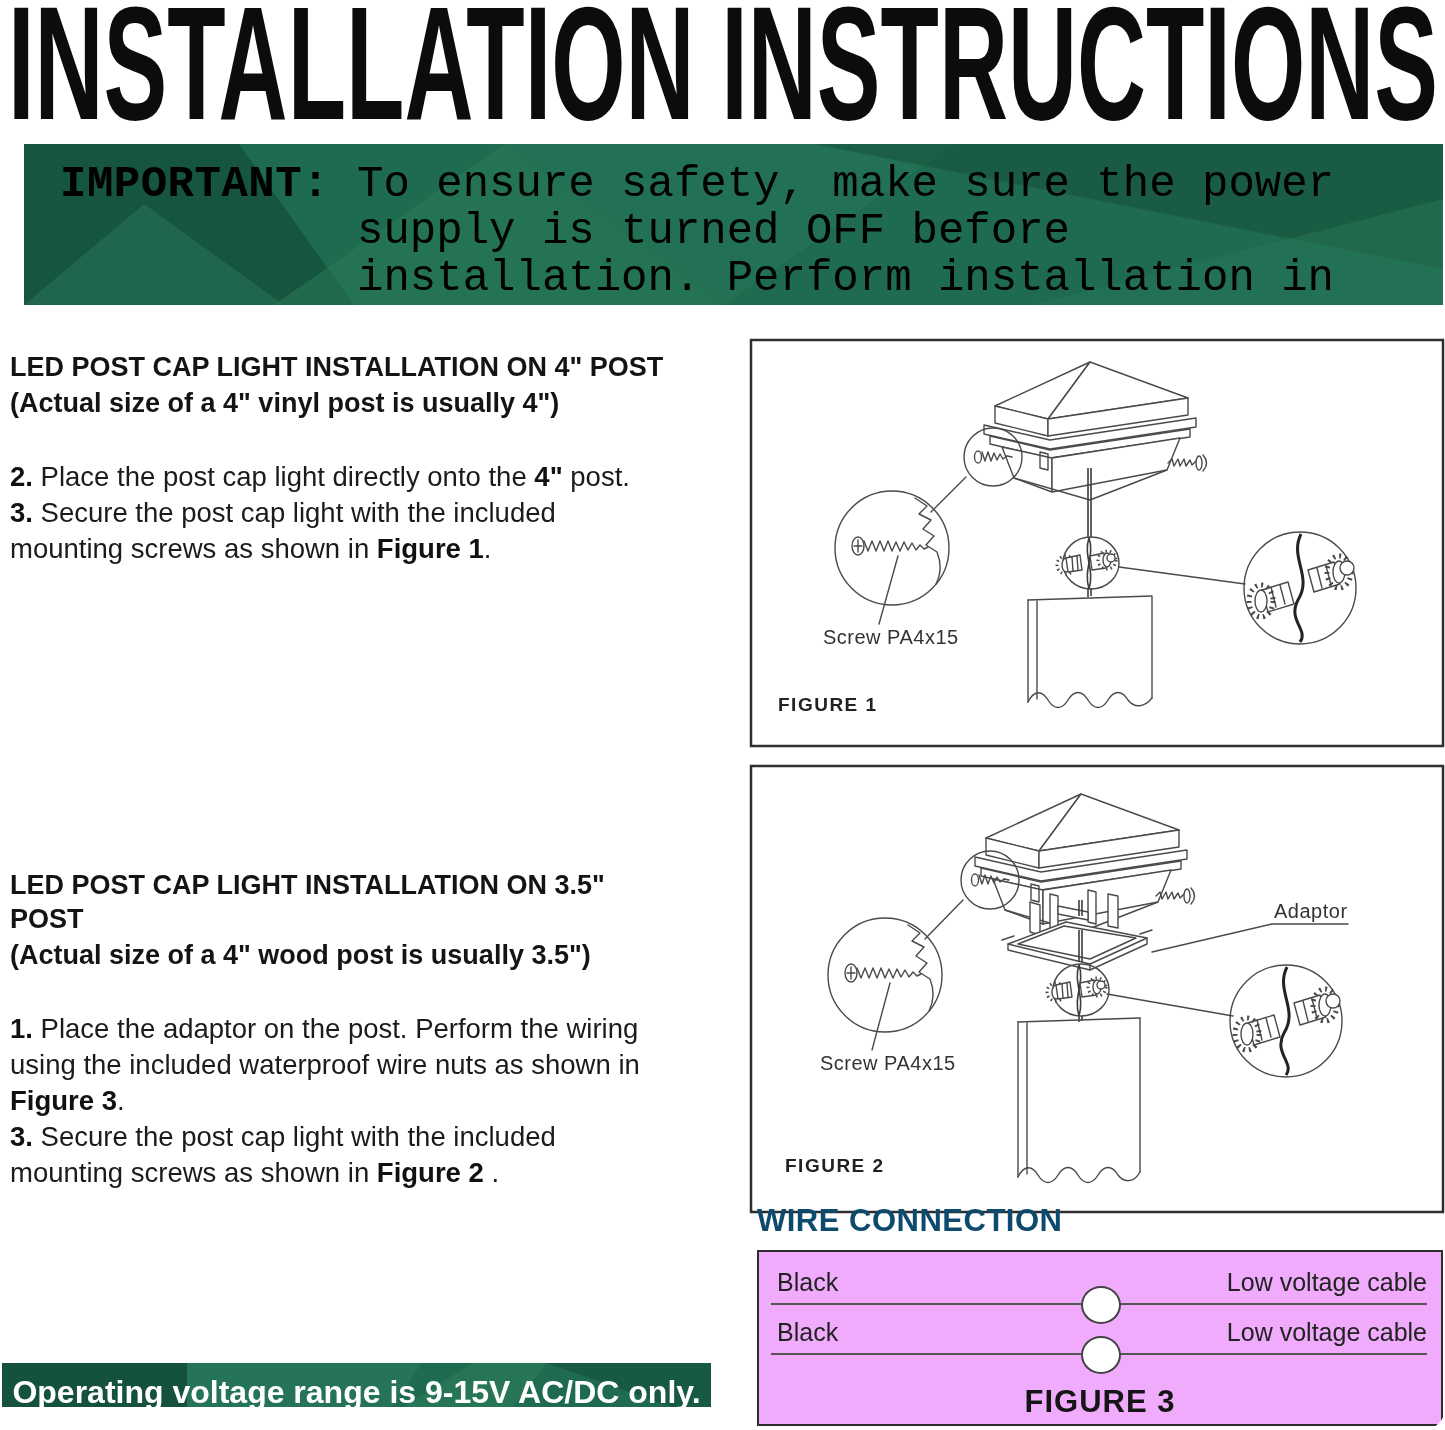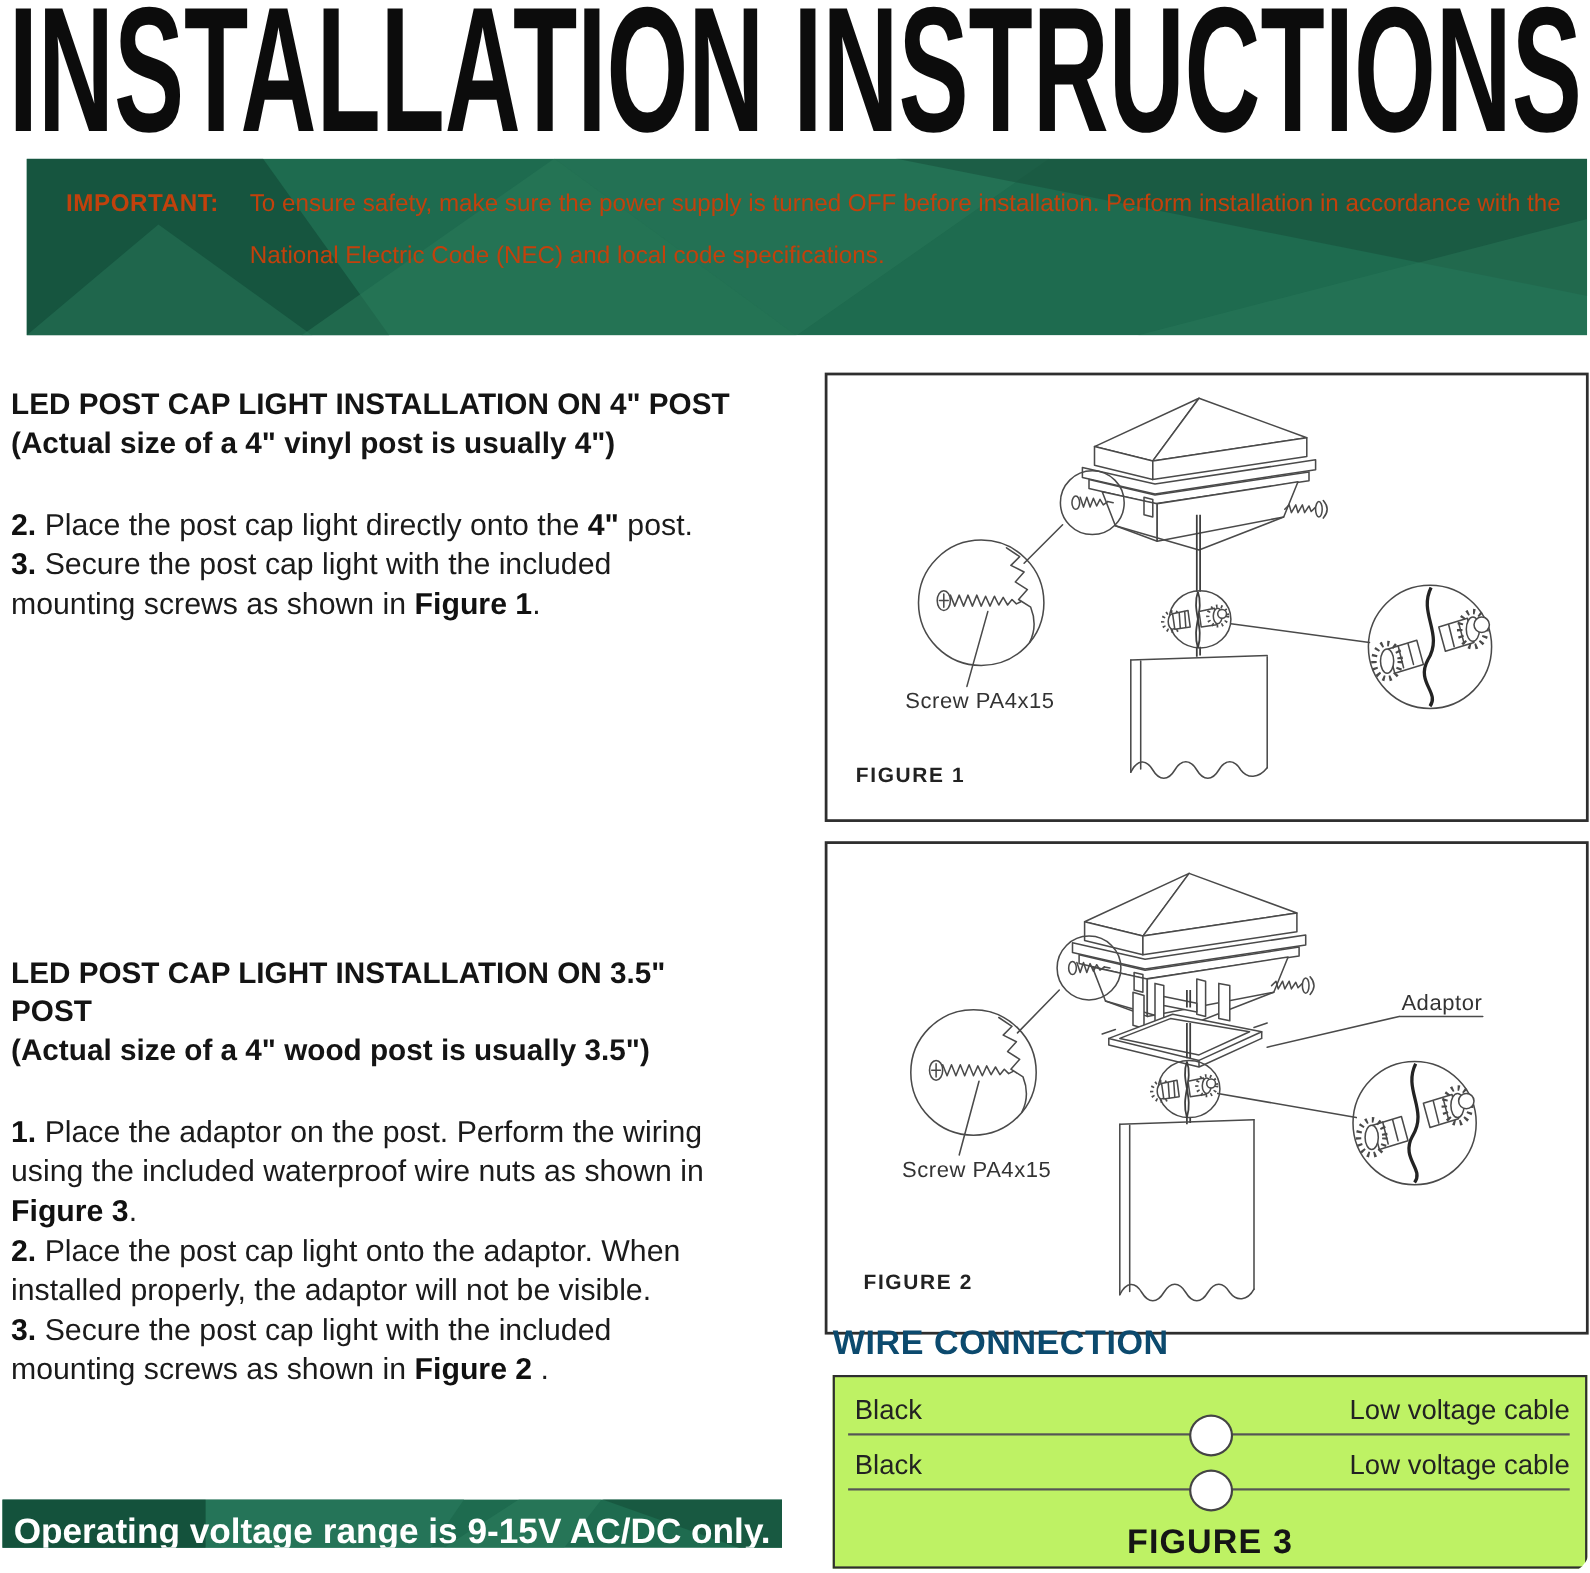--- a/index.html
+++ b/index.html
@@ -4,22 +4,22 @@
 <style>
   html,body{margin:0;padding:0;background:#fff;}
   .page{position:relative;width:1445px;height:1430px;background:#ffffff;overflow:hidden;
         font-family:"Liberation Sans",sans-serif;color:#1f1f1f;border-radius:22px;}
   
   .title-svg{position:absolute;left:0;top:0;}
   .title-text{font-family:"Liberation Sans",sans-serif;font-weight:bold;fill:#0c0c0c;}
   
   .banner{position:absolute;left:24px;top:144px;width:1419px;height:161px;overflow:hidden;}
   .banner svg,.footerbar svg{position:absolute;left:0;top:0;}
-  .banner-inner{position:relative;display:flex;padding:17px 20px 0 36px;color:#c2410c;
-                font-size:22px;line-height:47px;}
+  .banner-inner{position:relative;display:flex;padding:17px 20px 0 36px;color:#000000;
+                font-size:44px;line-height:47px;font-family:Liberation Mono, monospace;}
   .banner-label{font-weight:bold;white-space:nowrap;letter-spacing:.5px;}
   .banner-text{margin-left:28px;font-weight:500;}
   .footerbar{position:absolute;left:2px;top:1363px;width:709px;height:44px;overflow:hidden;}
   .footer-text{position:relative;color:#fff;font-size:32px;font-weight:bold;text-align:center;
                line-height:58px;white-space:nowrap;}
   
   .section{position:absolute;left:10px;width:692px;}
   .sec-heading{margin:0;font-size:27px;line-height:34px;font-weight:bold;max-width:660px;color:#141414;}
   .sec-subheading{margin:2px 0 0 0;font-size:27px;line-height:34px;font-weight:bold;white-space:nowrap;color:#141414;}
   .steps{margin-top:39px;width:645px;font-size:27.5px;line-height:36px;color:#1b1b1b;}
@@ -32,21 +32,21 @@
   .wire{fill:none;stroke:#3d3d3d;stroke-width:1.6;}
   .wire-bold{fill:none;stroke:#232323;stroke-width:3;}
   .boxrect{fill:none;stroke:#2e2e2e;stroke-width:2.5;}
   .fig-label{font-family:"Liberation Sans",sans-serif;font-size:19px;font-weight:bold;
              letter-spacing:1.5px;fill:#222;}
   .fig-note{font-family:"Liberation Sans",sans-serif;font-size:20px;fill:#333;letter-spacing:.5px;}
   
   .wc-heading{position:absolute;left:757px;top:1203px;font-size:31px;font-weight:bold;
               letter-spacing:.5px;color:#0c4a6e;}
   .fig3{position:absolute;left:757px;top:1250px;width:682px;height:172px;border:2px solid #2e2e2e;
-        background:#bef264;}
+        background:#f0abfc;}
   .w-label{position:absolute;font-size:25px;color:#222;}
   .w-line{position:absolute;left:12px;width:656px;border-top:2px solid #555;}
   .w-nut{position:absolute;width:36px;height:34px;border:2px solid #444;border-radius:50%;
          background:#fff;left:322px;}
   .fig3-label{position:absolute;left:0;right:0;bottom:4px;text-align:center;font-size:31px;
               font-weight:bold;letter-spacing:1px;color:#151515;}
 </style>
 </head>
 <body>
 
@@ -79,21 +79,20 @@
       <p class="step"><b>2.</b><span> Place the post cap light directly onto the </span><b>4"</b><span> post.</span></p>
       <p class="step"><b>3.</b><span> Secure the post cap light with the included mounting screws as shown in </span><b>Figure 1</b><span>.</span></p>
     </div>
   </div>
 
   <div class="section" style="top:868px;">
     <h2 class="sec-heading">LED POST CAP LIGHT INSTALLATION ON 3.5" POST</h2>
     <h3 class="sec-subheading">(Actual size of a 4" wood post is usually 3.5")</h3>
     <div class="steps">
       <p class="step"><b>1.</b><span> Place the adaptor on the post. Perform the wiring using the included waterproof wire nuts as shown in </span><b>Figure 3</b><span>.</span></p>
-      <p class="step"><b>2.</b><span> Place the post cap light onto the adaptor. When installed properly, the adaptor will not be visible.</span><b></b><span></span></p>
       <p class="step"><b>3.</b><span> Secure the post cap light with the included mounting screws as shown in </span><b>Figure 2</b><span> .</span></p>
     </div>
   </div>
 
   <svg class="diagram-svg" width="1445" height="1430" viewBox="0 0 1445 1430">
     <defs>
 
       <g id="cap" class="ln">
         <path d="M1090,362 L995,406 L1048,419 Z" fill="#fff"></path>
         <path d="M1090,362 L1048,419 L1188,398 Z" fill="#fff"></path>

